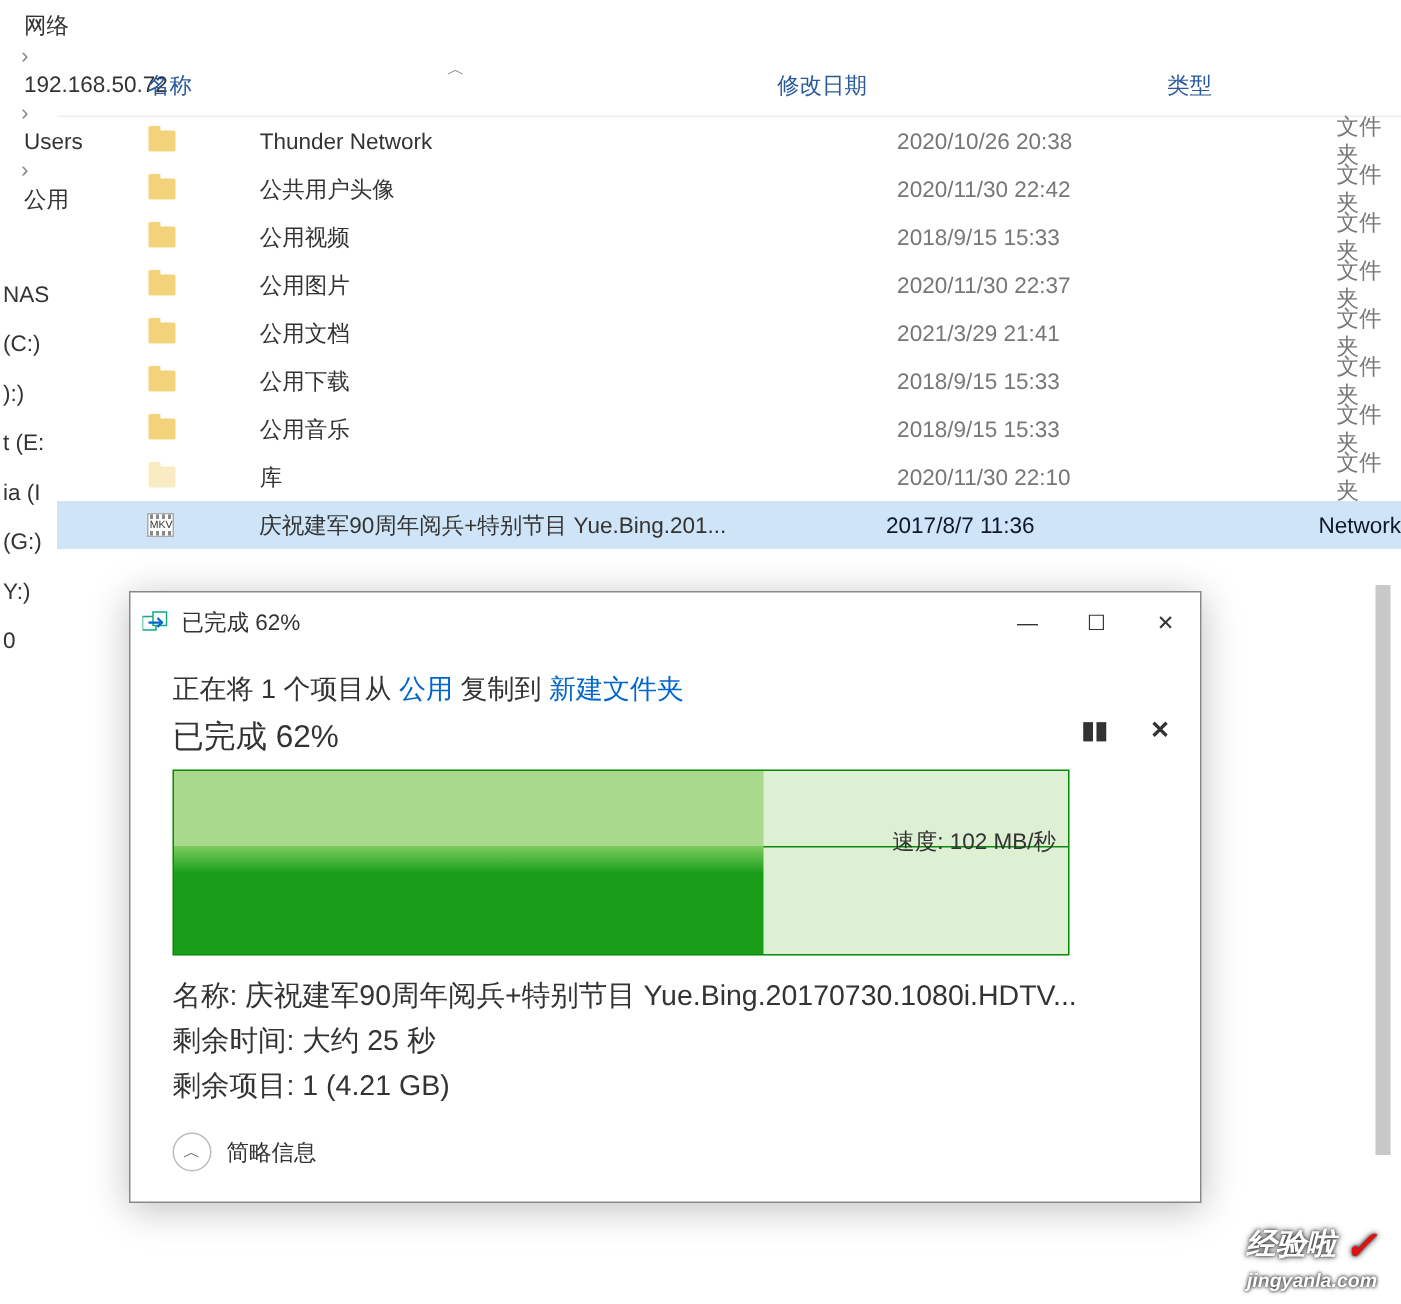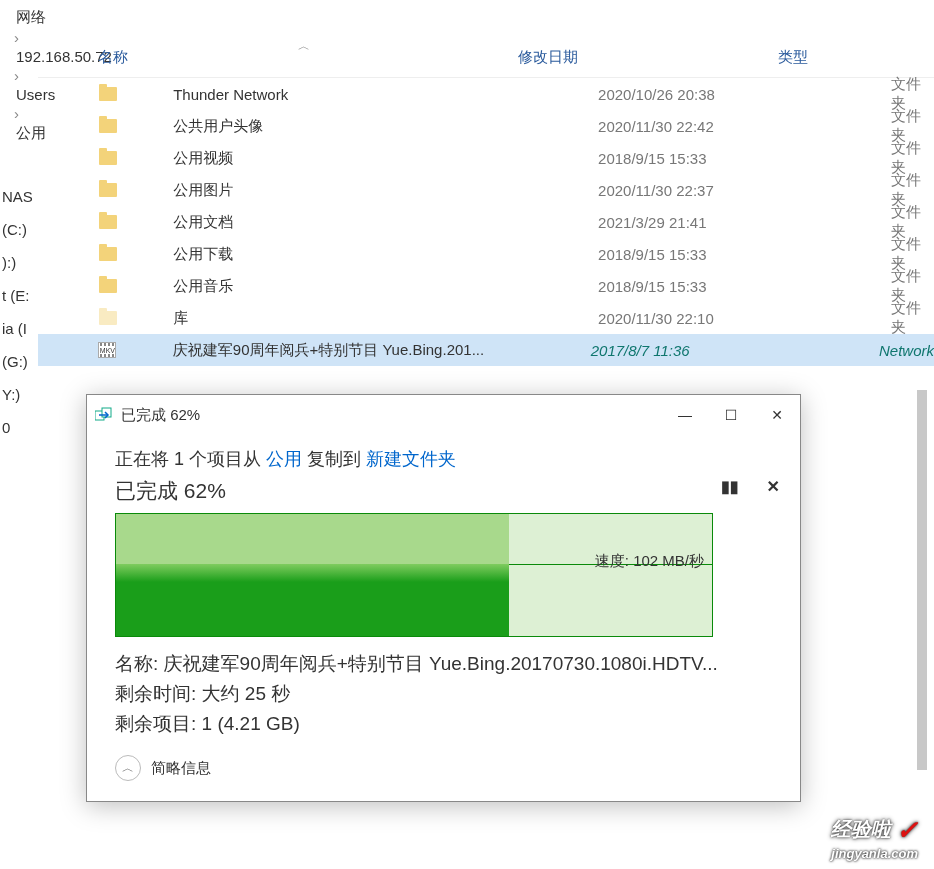--- a/index.html
+++ b/index.html
@@ -19,21 +19,21 @@
 .header-row .col-date { width:260px; }
 .header-row .col-type { }
 
 .files { }
 .file-row { display:flex; align-items:center; padding:4px 0 4px 60px; font-size:15px; color:#333; height:32px;gap:44px; }
 .file-row.selected { background:#cfe4f7; }
 .file-row .icon { width:20px; height:20px; margin-right:12px; display:flex; align-items:center; justify-content:center; }
 .file-row .name { width:398px; color:#333; white-space:nowrap; overflow:hidden; text-overflow:ellipsis; }
 .file-row .date { width:260px; color:#777; }
 .file-row .type { color:#777; }
-.file-row.selected .date,.file-row.selected .type { color:#0f766e;font-style:italic; }
+.file-row.selected .date,.file-row.selected .type { color:#0f172a; }
 
 .scroll-track { position:absolute; right:4px; top:80px; width:16px; bottom:0; }
 .scroll-thumb { position:absolute; left:3px; width:10px; background:#c8c8c8; }
 
 .dialog { position:absolute; left:86px; top:394px; width:715px; background:#fff; border:1px solid #888; box-shadow:0 4px 24px rgba(0,0,0,0.25); }
 .dialog-titlebar { display:flex; align-items:center; height:40px; padding-left:8px; }
 .dialog-titlebar .dicon { width:20px; height:16px; margin-right:6px; position:relative; }
 .dialog-titlebar .dtitle { font-size:15px; color:#333; flex:1; }
 .dialog-titlebar .winbtn { width:46px; height:32px; display:flex; align-items:center; justify-content:center; color:#333; font-size:14px; }
 .dialog-body { padding:12px 28px 20px; }

